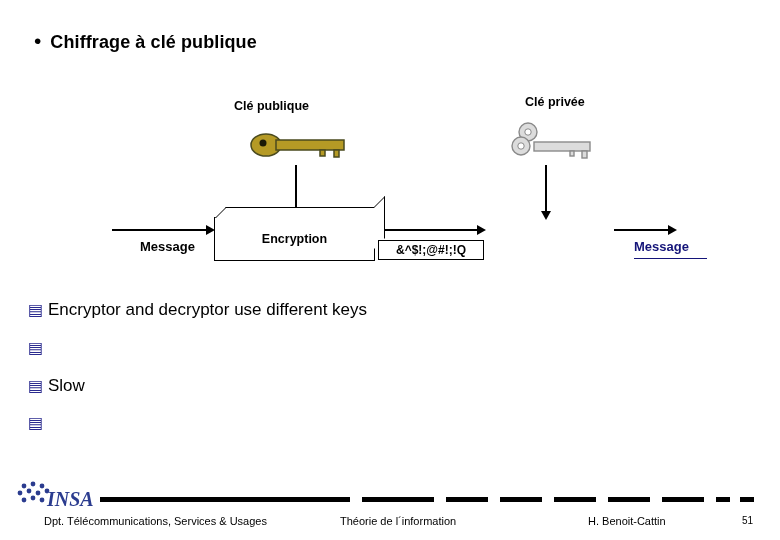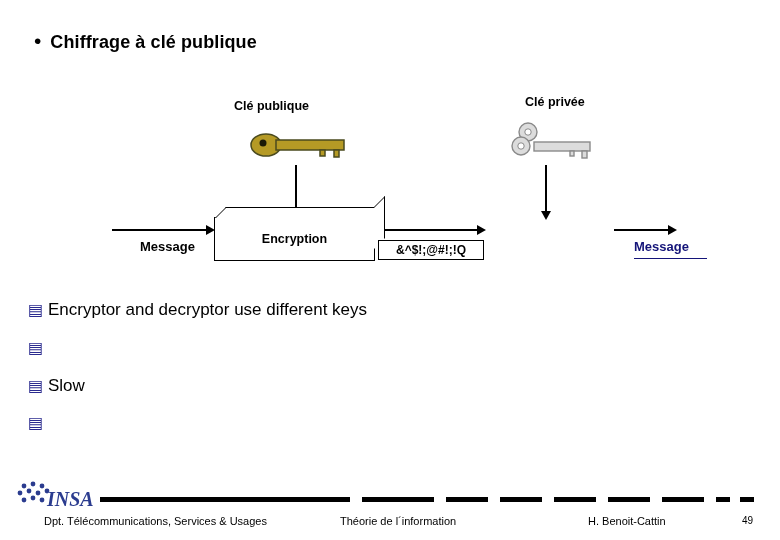--- a/index.html
+++ b/index.html
@@ -374,15 +374,15 @@
         <circle cx="19" cy="18" r="2.4"></circle>
           <circle cx="28" cy="20" r="2.4"></circle>
       </g>
       <text x="33" y="26" font-family="Liberation Serif, serif" font-size="20" font-style="italic" font-weight="bold" fill="#2b3c8f">INSA</text>
     </svg>
   </div>
 
   <div class="footer-text ft-left">Dpt. Télécommunications, Services &amp; Usages</div>
   <div class="footer-text ft-mid">Théorie de l´information</div>
   <div class="footer-text ft-right">H. Benoit-Cattin</div>
-  <div class="footer-text ft-page">49</div>
+  <div class="footer-text ft-page">51</div>
 
 </div>
 
 </body></html>

